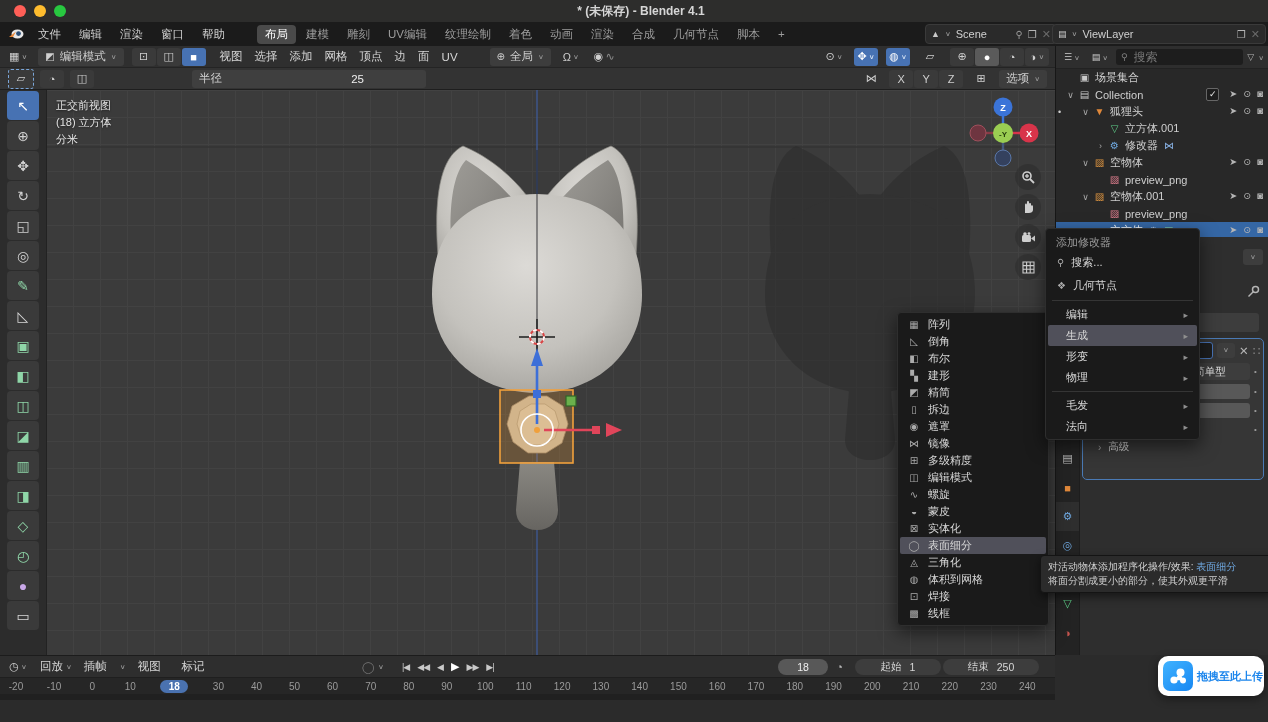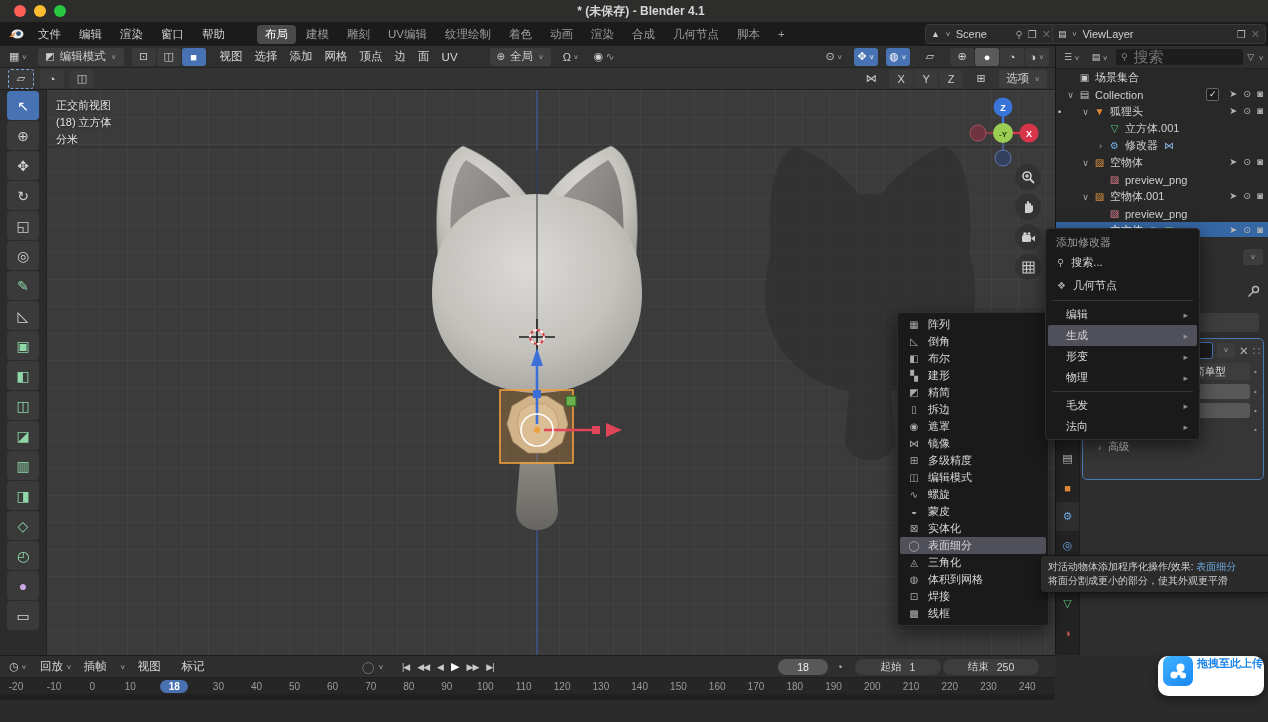--- a/index.html
+++ b/index.html
@@ -39,21 +39,21 @@
   
   .vp{left:46px;top:90px;width:1009px;height:565px;overflow:hidden;background:#3b3b3b;
       background-image:linear-gradient(#424242 1px,transparent 1px),linear-gradient(90deg,#424242 1px,transparent 1px);
       background-size:27px 27px}
   .vp-text{left:10px;top:7px;color:#e3e3e3;font-size:11px;line-height:17px;text-shadow:0 1px 2px rgba(0,0,0,.5)}
   .navbtn{width:26px;height:26px;border-radius:50%;background:rgba(43,43,43,.55);display:flex;align-items:center;justify-content:center}
   
   .rcol{left:1055px;top:46px;width:213px;height:609px;background:#2b2b2b;border-left:1px solid #171717;box-sizing:border-box}
   .ol-head{height:22px;background:#2e2e2e;border-bottom:1px solid #222;display:flex;align-items:center;padding:0 4px;gap:4px}
   .searchbox{flex:1;height:16px;background:#1d1d1d;border-radius:3px;display:flex;align-items:center;padding:0 5px;gap:4px}
-  .searchbox input{background:transparent;border:none;outline:none;color:#9a9a9a;font-size:15px;width:70px;
+  .searchbox input{background:transparent;border:none;outline:none;color:#9a9a9a;font-size:12px;width:70px;
       font-family:Liberation Serif, serif}
   .ol-rows{background:#282828}
   .ol-row{height:17px;display:flex;align-items:center;padding-left:calc(8px + var(--ind,0)*15px);position:relative;font-size:11px;color:#cfcfcf}
   .ol-row.selected{background:#3567a5;color:#fff}
   .ol-exp{width:13px;color:#a8a8a8;font-size:9px;text-align:center}
   .ol-ico{width:15px;text-align:center;font-size:10px;margin-right:3px}
   .ol-extra{margin-left:6px;font-size:10px}
   .ol-dot{position:absolute;left:2px;color:#cfcfcf;font-size:9px}
   .ol-ctrl{margin-left:auto;display:flex;gap:6px;padding-right:5px;color:#b5b5b5;font-size:9.5px}
   .ol-check{width:11px;height:11px;border:1px solid #666;border-radius:2px;background:#1d1d1d;color:#e8e8e8;
@@ -90,21 +90,21 @@
   .tl-num{color:#9a9a9a;font-size:10px;min-width:16px;text-align:center}
   .tl-num.active{background:#4a72b0;color:#fff;border-radius:9px;padding:1px 6px;font-weight:bold}
   .pb-btn{color:#c9c9c9;font-size:9px;padding:0 4px;letter-spacing:-1px}
   .pb-btn.active{color:#fff;font-size:11px}
   .framefield{height:16px;background:#585858;border-radius:8px;color:#f0f0f0;display:flex;align-items:center;justify-content:center;font-size:10.5px}
   .rangefield{height:16px;background:#3d3d3d;border-radius:8px;color:#d6d6d6;display:flex;align-items:center;justify-content:center;gap:8px;font-size:10.5px;padding:0 10px}
   .scrollstrip{left:0;top:694px;width:1055px;height:6px;background:#202020}
   
   .statusbar{left:0;top:700px;width:1268px;height:22px;background:#232323;border-top:1px solid #161616;display:flex;align-items:center;padding:0 8px;box-sizing:border-box;color:#8f8f8f;font-size:11px}
   
-  .upload{left:1158px;top:656px;width:106px;height:40px;background:#fff;border-radius:10px;display:flex;align-items:flex-start;
+  .upload{left:1158px;top:656px;width:106px;height:40px;background:#fff;border-radius:10px;display:flex;align-items:center;
       z-index:70;box-shadow:0 3px 10px rgba(0,0,0,.4)}
   .upload .ic{width:30px;height:30px;margin:0 4px 0 5px;border-radius:7px;background:linear-gradient(140deg,#41b3ff,#1787f2);display:flex;align-items:center;justify-content:center}
   .upload .lbl{color:#1d86ec;font-weight:bold;font-size:11px}
 </style>
 </head>
 <body>
 
 <div id="app">
 
   <div class="abs titlebar flex" style="padding-left:14px">
@@ -241,20 +241,24 @@
   <div class="abs vph2">
     <span class="hbtn" style="border:1px dashed #7aa5d8">
         <span>▱</span>
       </span>
     <span class="hbtn">
         <span>◔</span>
       </span>
     <span class="hbtn">
         <span>◫</span>
       </span>
+    <span class="pill" style="margin-left:92px;width:220px;background:#3f3f3f">
+      <span>半径</span>
+      <span style="margin-left:auto;margin-right:55px;color:#efefef">25</span>
+    </span>
     <span style="margin-left:auto"></span>
     <span class="hbtn flat">
         <span>⋈</span>
       </span>
     <div class="flex" style="gap:1px">
 
     <span class="hbtn">X</span>
         <span class="hbtn">Y</span>
         <span class="hbtn">Z</span>
       </div>

